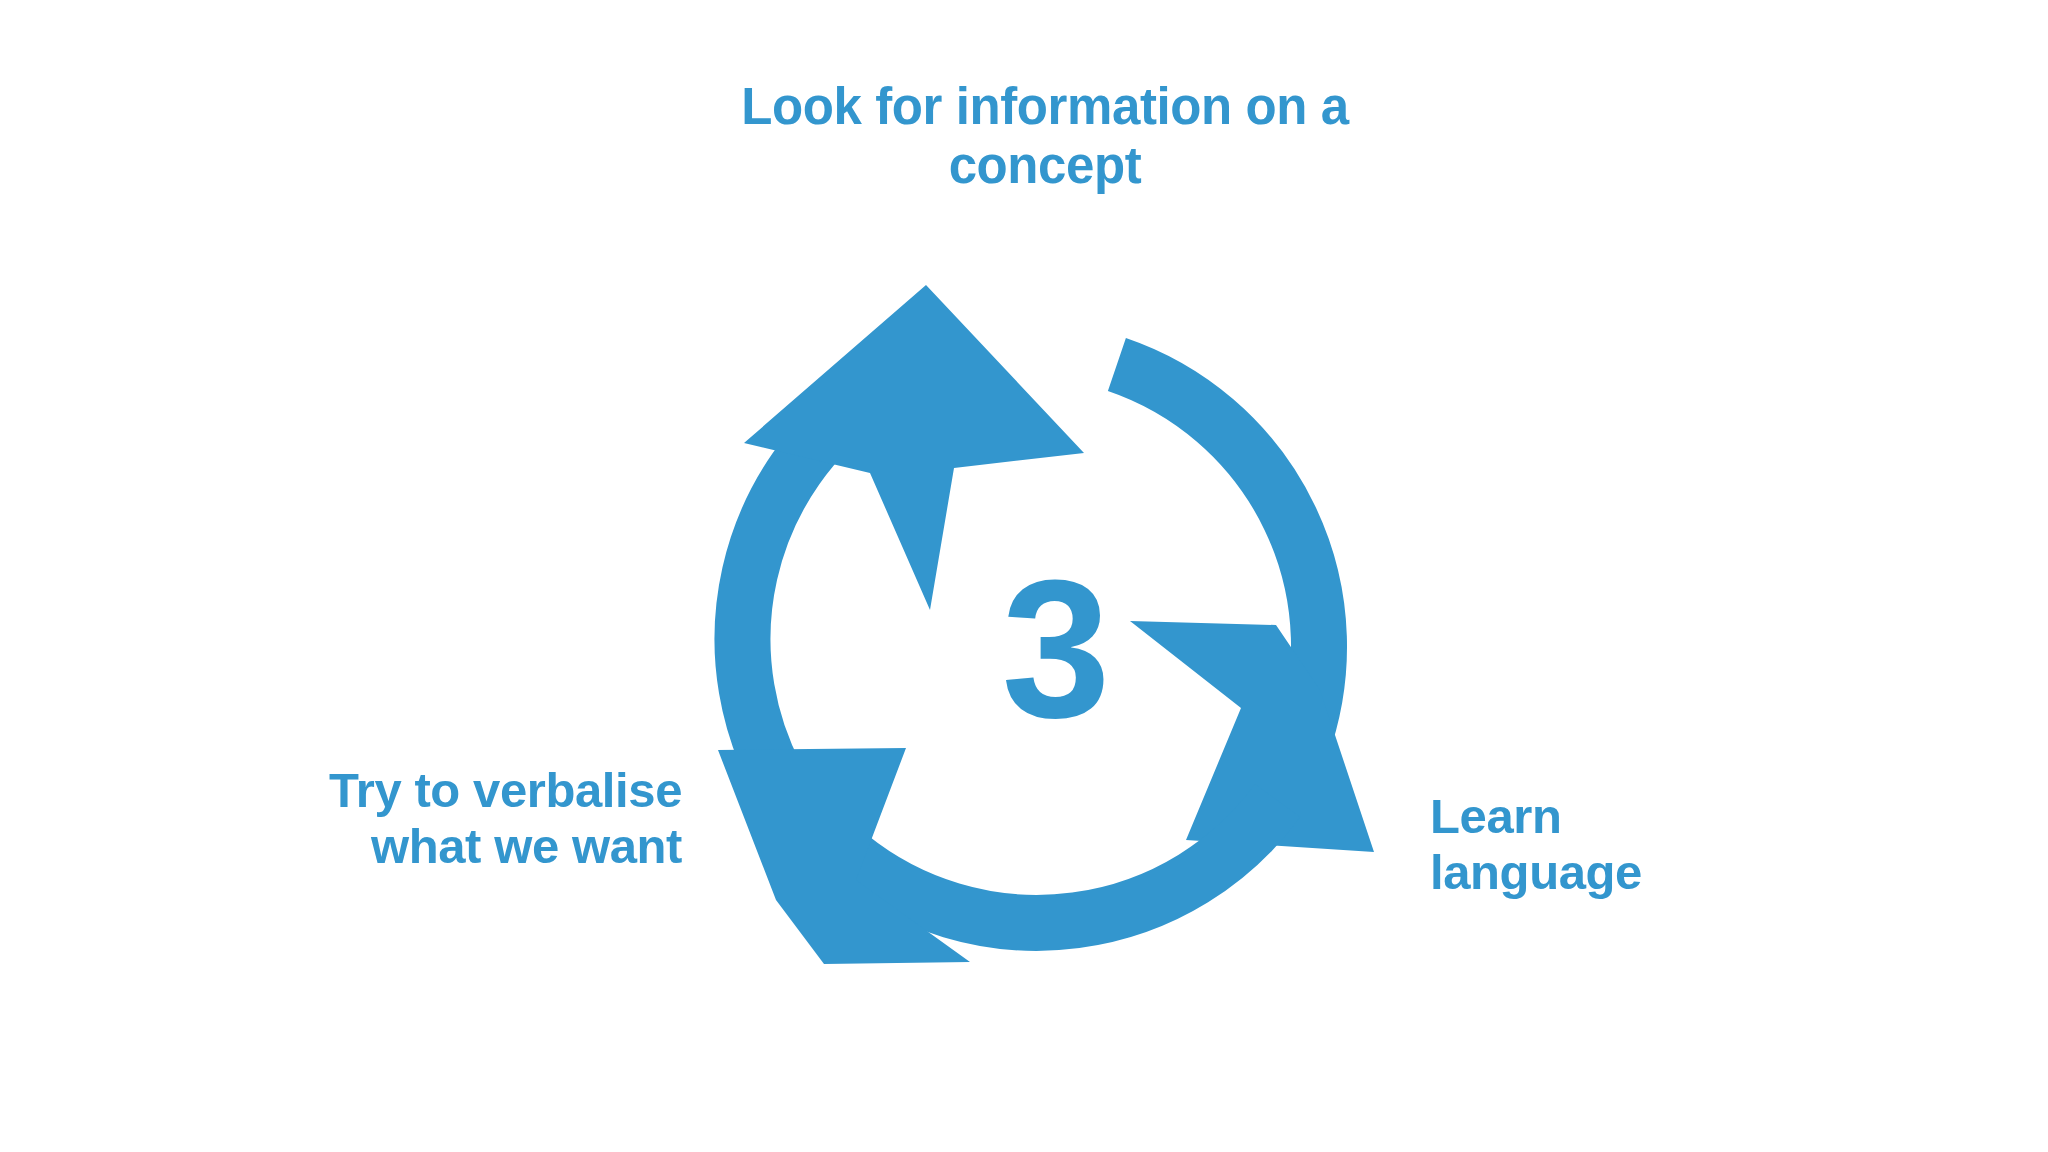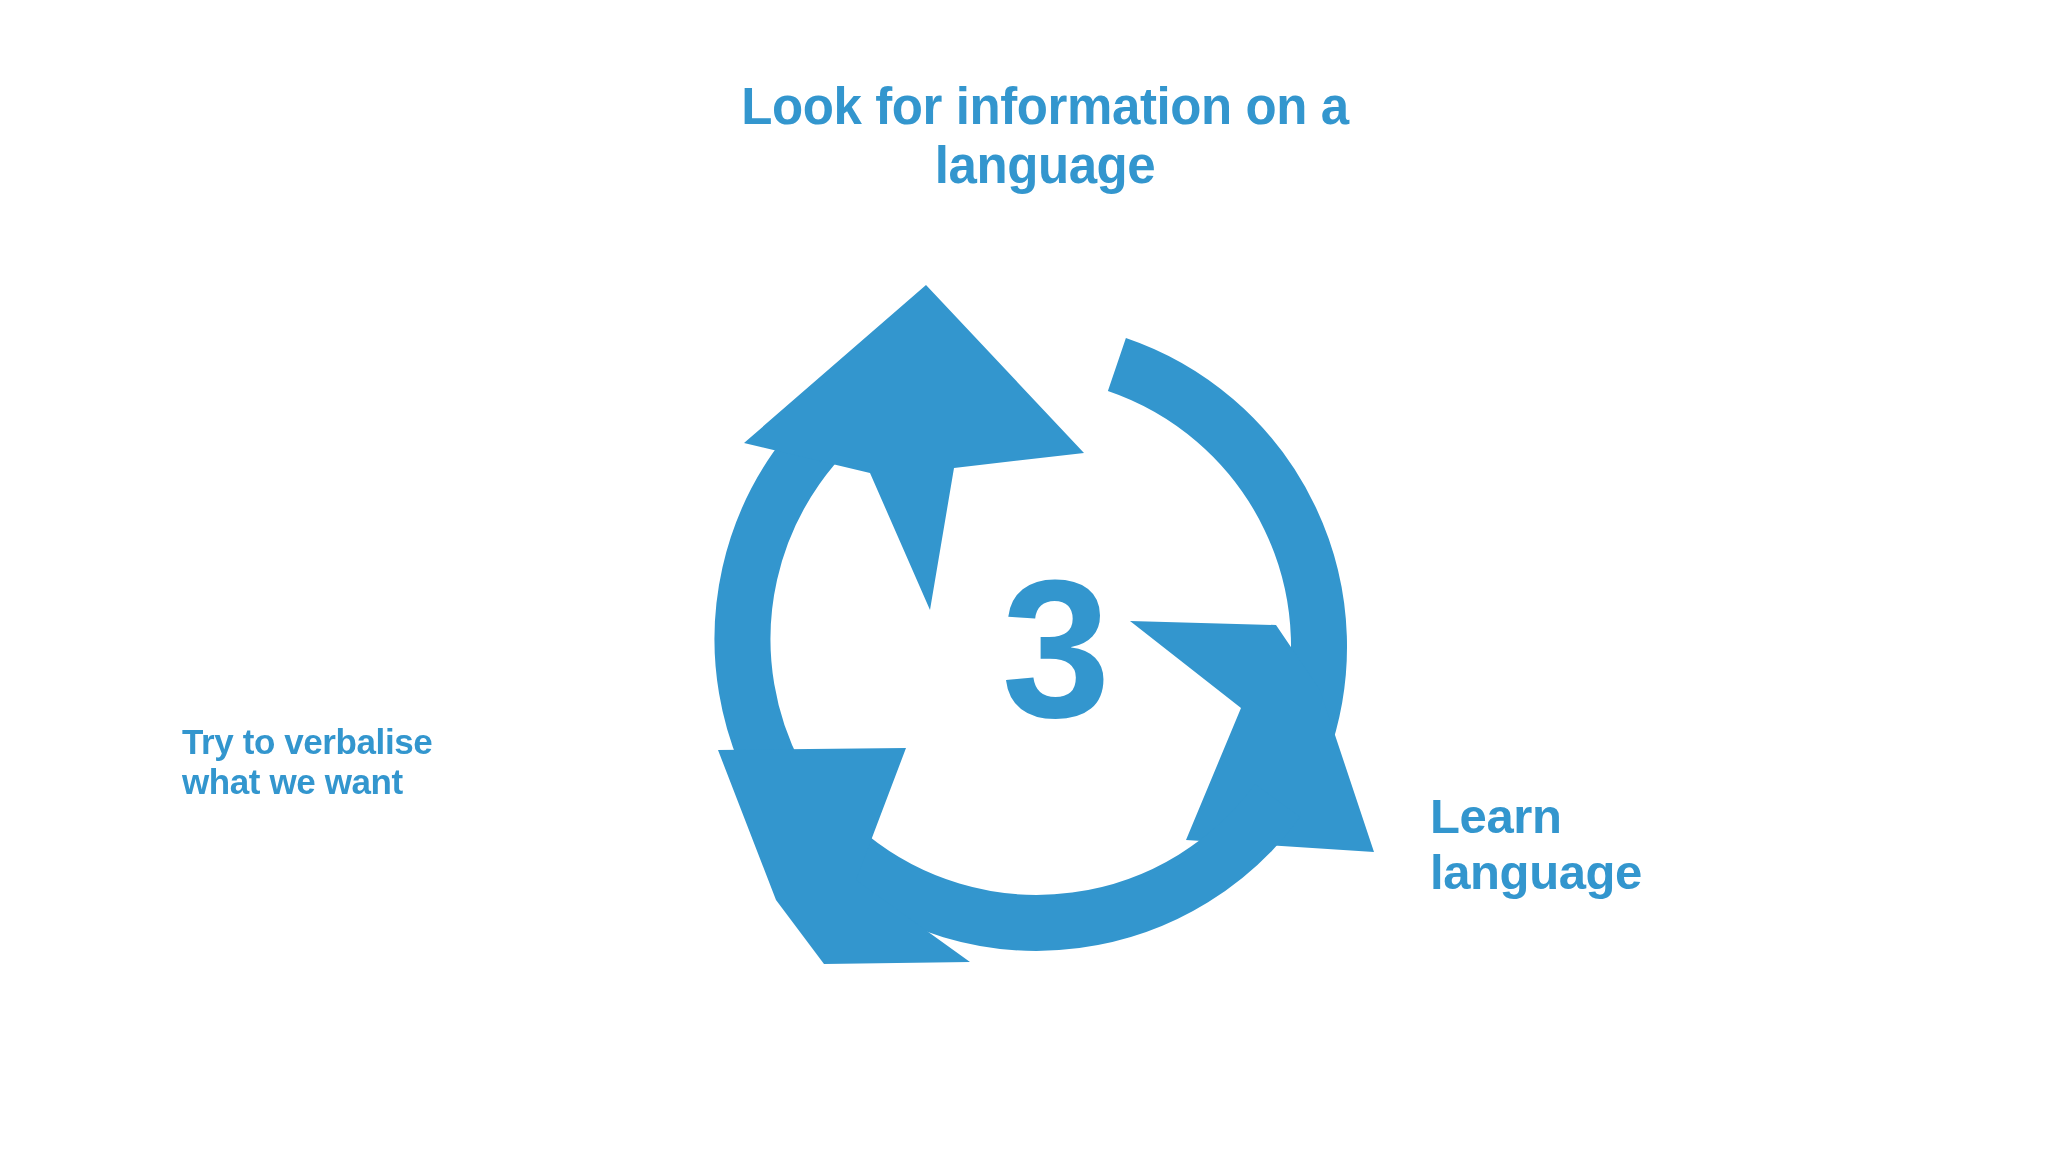--- a/index.html
+++ b/index.html
@@ -65,24 +65,24 @@
     left: 630px;
     top: 78px;
     width: 830px;
     text-align: center;
     font-size: 51px;
     letter-spacing: -0.4px;
   }
 
   #label-left {
     left: 182px;
-    top: 722px;
+    top: 762px;
     width: 500px;
-    text-align: left;
-    font-size: 35px;
+    text-align: right;
+    font-size: 49px;
     letter-spacing: -0.4px;
   }
 
   #label-right {
     left: 1430px;
     top: 788px;
     width: 340px;
     font-size: 49px;
     letter-spacing: -0.4px;
   }
@@ -111,21 +111,21 @@
         <path d="M 617.6 570.6
                  A 298 298 0 0 1 189.8 626.8" fill="none" stroke="#3396ce" stroke-width="56" stroke-linecap="butt"></path>
         <polygon points="48,530 236,528 186,660 300,742 154,744 106,680" fill="#3396ce" transform="translate(10,-10)"></polygon>
       </g>
     </svg>
   </div>
 
   <div class="center-number">3</div>
 
   <div class="label" id="label-top">Look for information on a
-language</div>
+concept</div>
 
   <div class="label" id="label-right">Learn
 language</div>
 
   <div class="label" id="label-left">Try to verbalise
 what we want</div>
 
 </div>
 
 </body></html>

